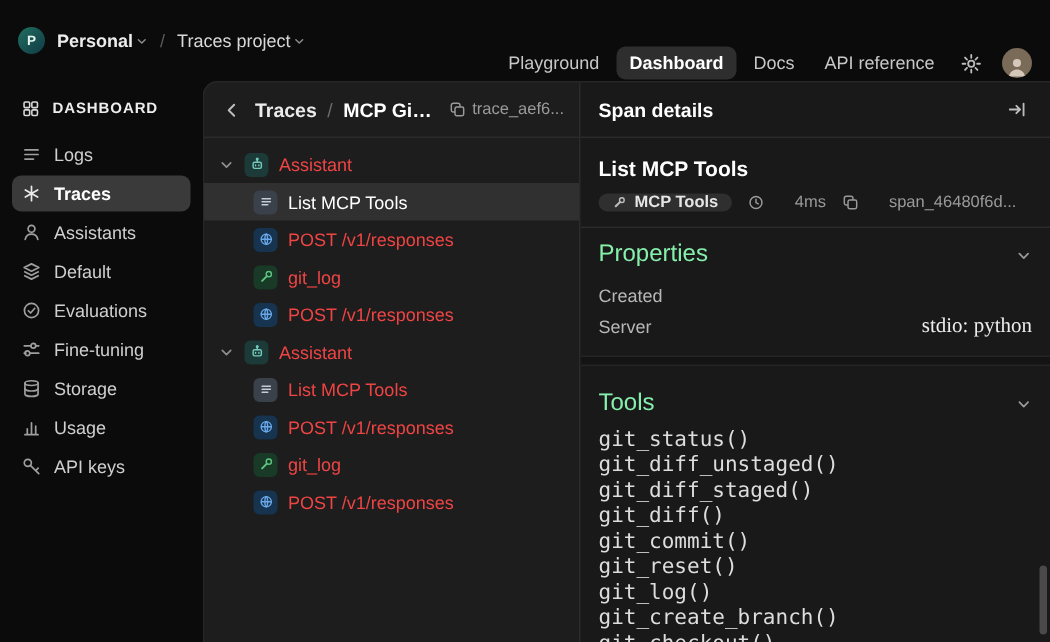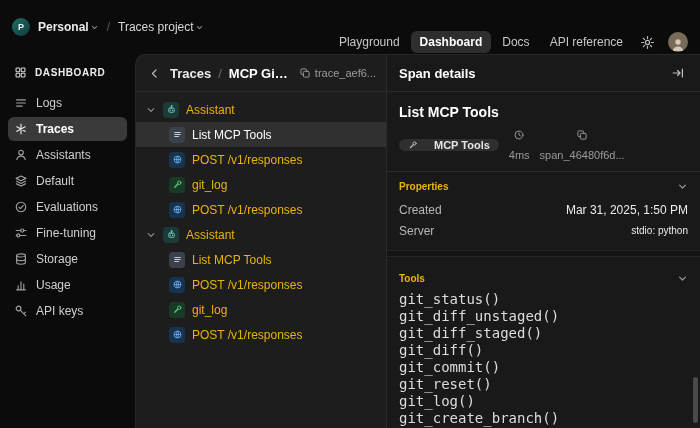--- a/index.html
+++ b/index.html
@@ -52,54 +52,54 @@
   
   .main { flex:1; min-width:0; display:flex; flex-direction:column; }
   .main-head { flex:0 0 37px; display:flex; align-items:center; gap:7px; padding:0 10px; border-bottom:1px solid #2b2b2b; }
   .back-btn { background:none; border:none; color:#bdbdbd; display:flex; cursor:pointer; padding:2px; }
   .bc-link { font-size:13px; font-weight:600; color:#ececec; cursor:pointer; }
   .bc-sep { color:#6a6a6a; font-size:13px; }
   .bc-title { font-size:13px; font-weight:700; color:#fff; white-space:nowrap; overflow:hidden; text-overflow:ellipsis; }
   .trace-id { margin-left:auto; display:flex; align-items:center; gap:4px; color:#9b9b9b; font-size:11px;
     white-space:nowrap; cursor:pointer; }
   .tree { padding:5px 0; overflow:hidden; }
-  .row { height:25px; display:flex; align-items:center; gap:7px; padding:0 10px; cursor:pointer; color:#eab308; }
+  .row { height:25px; display:flex; align-items:center; gap:7px; padding:0 10px; cursor:pointer; color:#ef4444; }
   .row.child { padding-left:33px; }
   .row.selected { background:#303030; color:#fff; }
   .twisty { color:#8f8f8f; display:flex; flex:0 0 10px; }
   .node-icon { width:16px; height:16px; border-radius:4px; display:flex; align-items:center; justify-content:center; flex:0 0 16px; }
   .node-icon.assistant { background:#1c3a38; color:#74cabd; }
   .node-icon.mcp { background:#3b414a; color:#c4ccd6; }
   .node-icon.post { background:#16334f; color:#6aa9e9; }
   .node-icon.fn { background:#1a3a28; color:#5cc47e; }
   .row-label { font-size:12px; }
 
   
   .panel { flex:0 0 314px; width:314px; border-left:1px solid #2b2b2b; background:#191919;
     display:flex; flex-direction:column; position:relative; }
   .panel-head { flex:0 0 37px; display:flex; align-items:center; justify-content:space-between;
     padding:0 12px; border-bottom:1px solid #2b2b2b; }
   .panel-title { font-size:13px; font-weight:700; color:#fff; }
   .panel-body { flex:1; padding:10px 12px 0; overflow:hidden; }
   .span-title { font-size:14px; font-weight:700; color:#fff; margin:2px 0 9px; }
   .badges { display:flex; align-items:center; gap:10px; margin-bottom:10px; }
-  .pill { display:flex; align-items:center; gap:16px; background:#2f2f2f; border-radius:999px;
+  .pill { display:flex; align-items:center; gap:5px; background:#2f2f2f; border-radius:999px;
     padding:0 9px; font-size:11px; font-weight:600; color:#e5e5e5; cursor:pointer; }
   .pill svg { color:#bdbdbd; }
-  .meta { display:flex; align-items:center; gap:8px; color:#9a9a9a; font-size:11px; cursor:pointer; white-space:nowrap;flex-direction:column; }
+  .meta { display:flex; align-items:center; gap:20px; color:#9a9a9a; font-size:11px; cursor:pointer; white-space:nowrap; }
   .divider { height:1px; background:#2b2b2b; margin:0 -12px; }
   .divider.thick { height:7px; background:#141414; border-top:1px solid #252525; border-bottom:1px solid #252525; margin:7px -12px; }
   .section { padding:9px 0 2px; }
   .sec-head { display:flex; align-items:center; justify-content:space-between; margin-bottom:7px; cursor:pointer; }
-  .sec-title { font-size:10px; font-weight:700; color:#eab308; }
+  .sec-title { font-size:16px; font-weight:400; color:#86efac; }
   .sec-head svg { color:#9a9a9a; }
   .prop { display:flex; justify-content:space-between; align-items:center; height:21px; font-size:12px; }
   .prop .k { color:#b7b7b7; }
   .prop .v { color:#ececec; }
-  .mono { font-family:Liberation Sans, sans-serif; font-size:10px; }
+  .mono { font-family:Liberation Serif, serif; font-size:14px; }
   .tool { font-family:"DejaVu Sans Mono", monospace; font-size:14px; color:#dddddd; line-height:17px; }
   .scroll-thumb { position:absolute; right:2px; bottom:5px; width:5px; height:46px; border-radius:3px; background:#4a4a4a; cursor:pointer; }
 </style>
 </head>
 <body>
 
 <div class="screen">
 
   <header class="topbar">
     <div class="logo">
@@ -385,21 +385,20 @@
 
           <div class="section">
             <div class="sec-head">
               <span class="sec-title">Properties</span>
               <svg width="11" height="11" viewBox="0 0 16 16" fill="none" stroke="currentColor" stroke-width="1.7" stroke-linecap="round" stroke-linejoin="round">
                   <path d="M3.8 6 8 10.2 12.2 6"></path>
                 </svg>
             </div>
             <div class="prop">
               <span class="k">Created</span>
-              <span class="v">Mar 31, 2025, 1:50 PM</span>
             </div>
             <div class="prop">
               <span class="k">Server</span>
               <span class="v mono">stdio: python</span>
             </div>
           </div>
 
           <div class="divider thick"></div>
 
           <div class="section">

